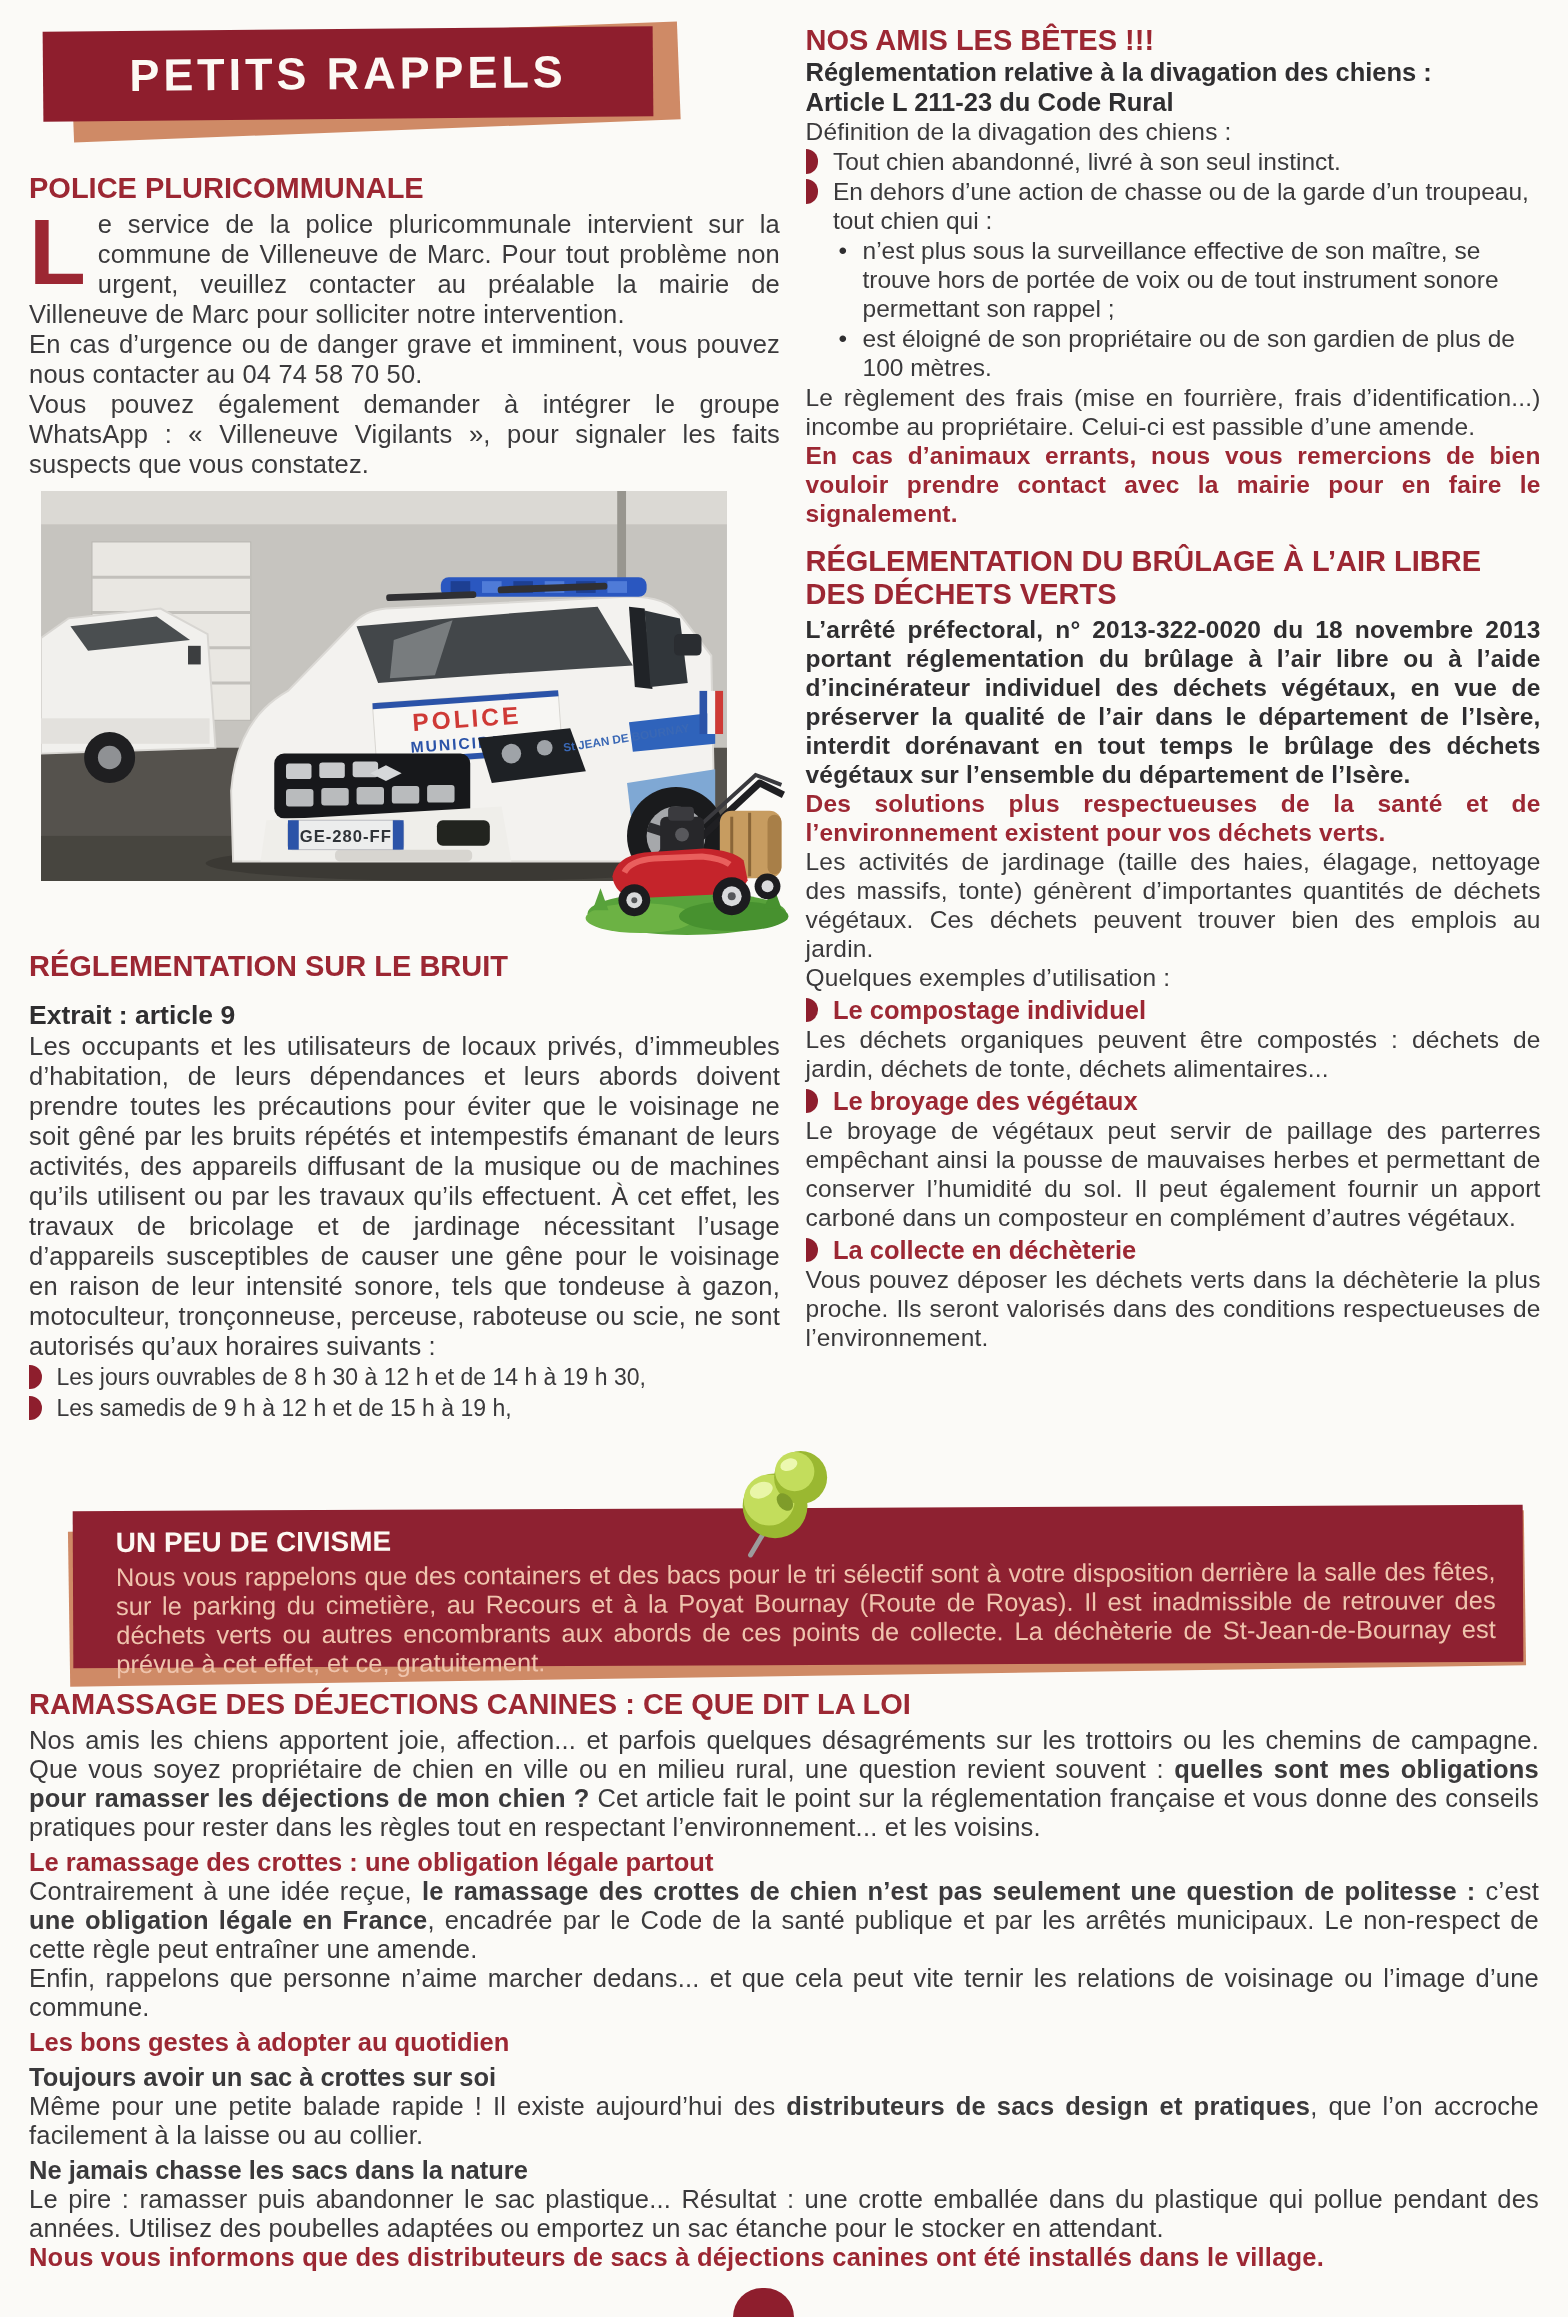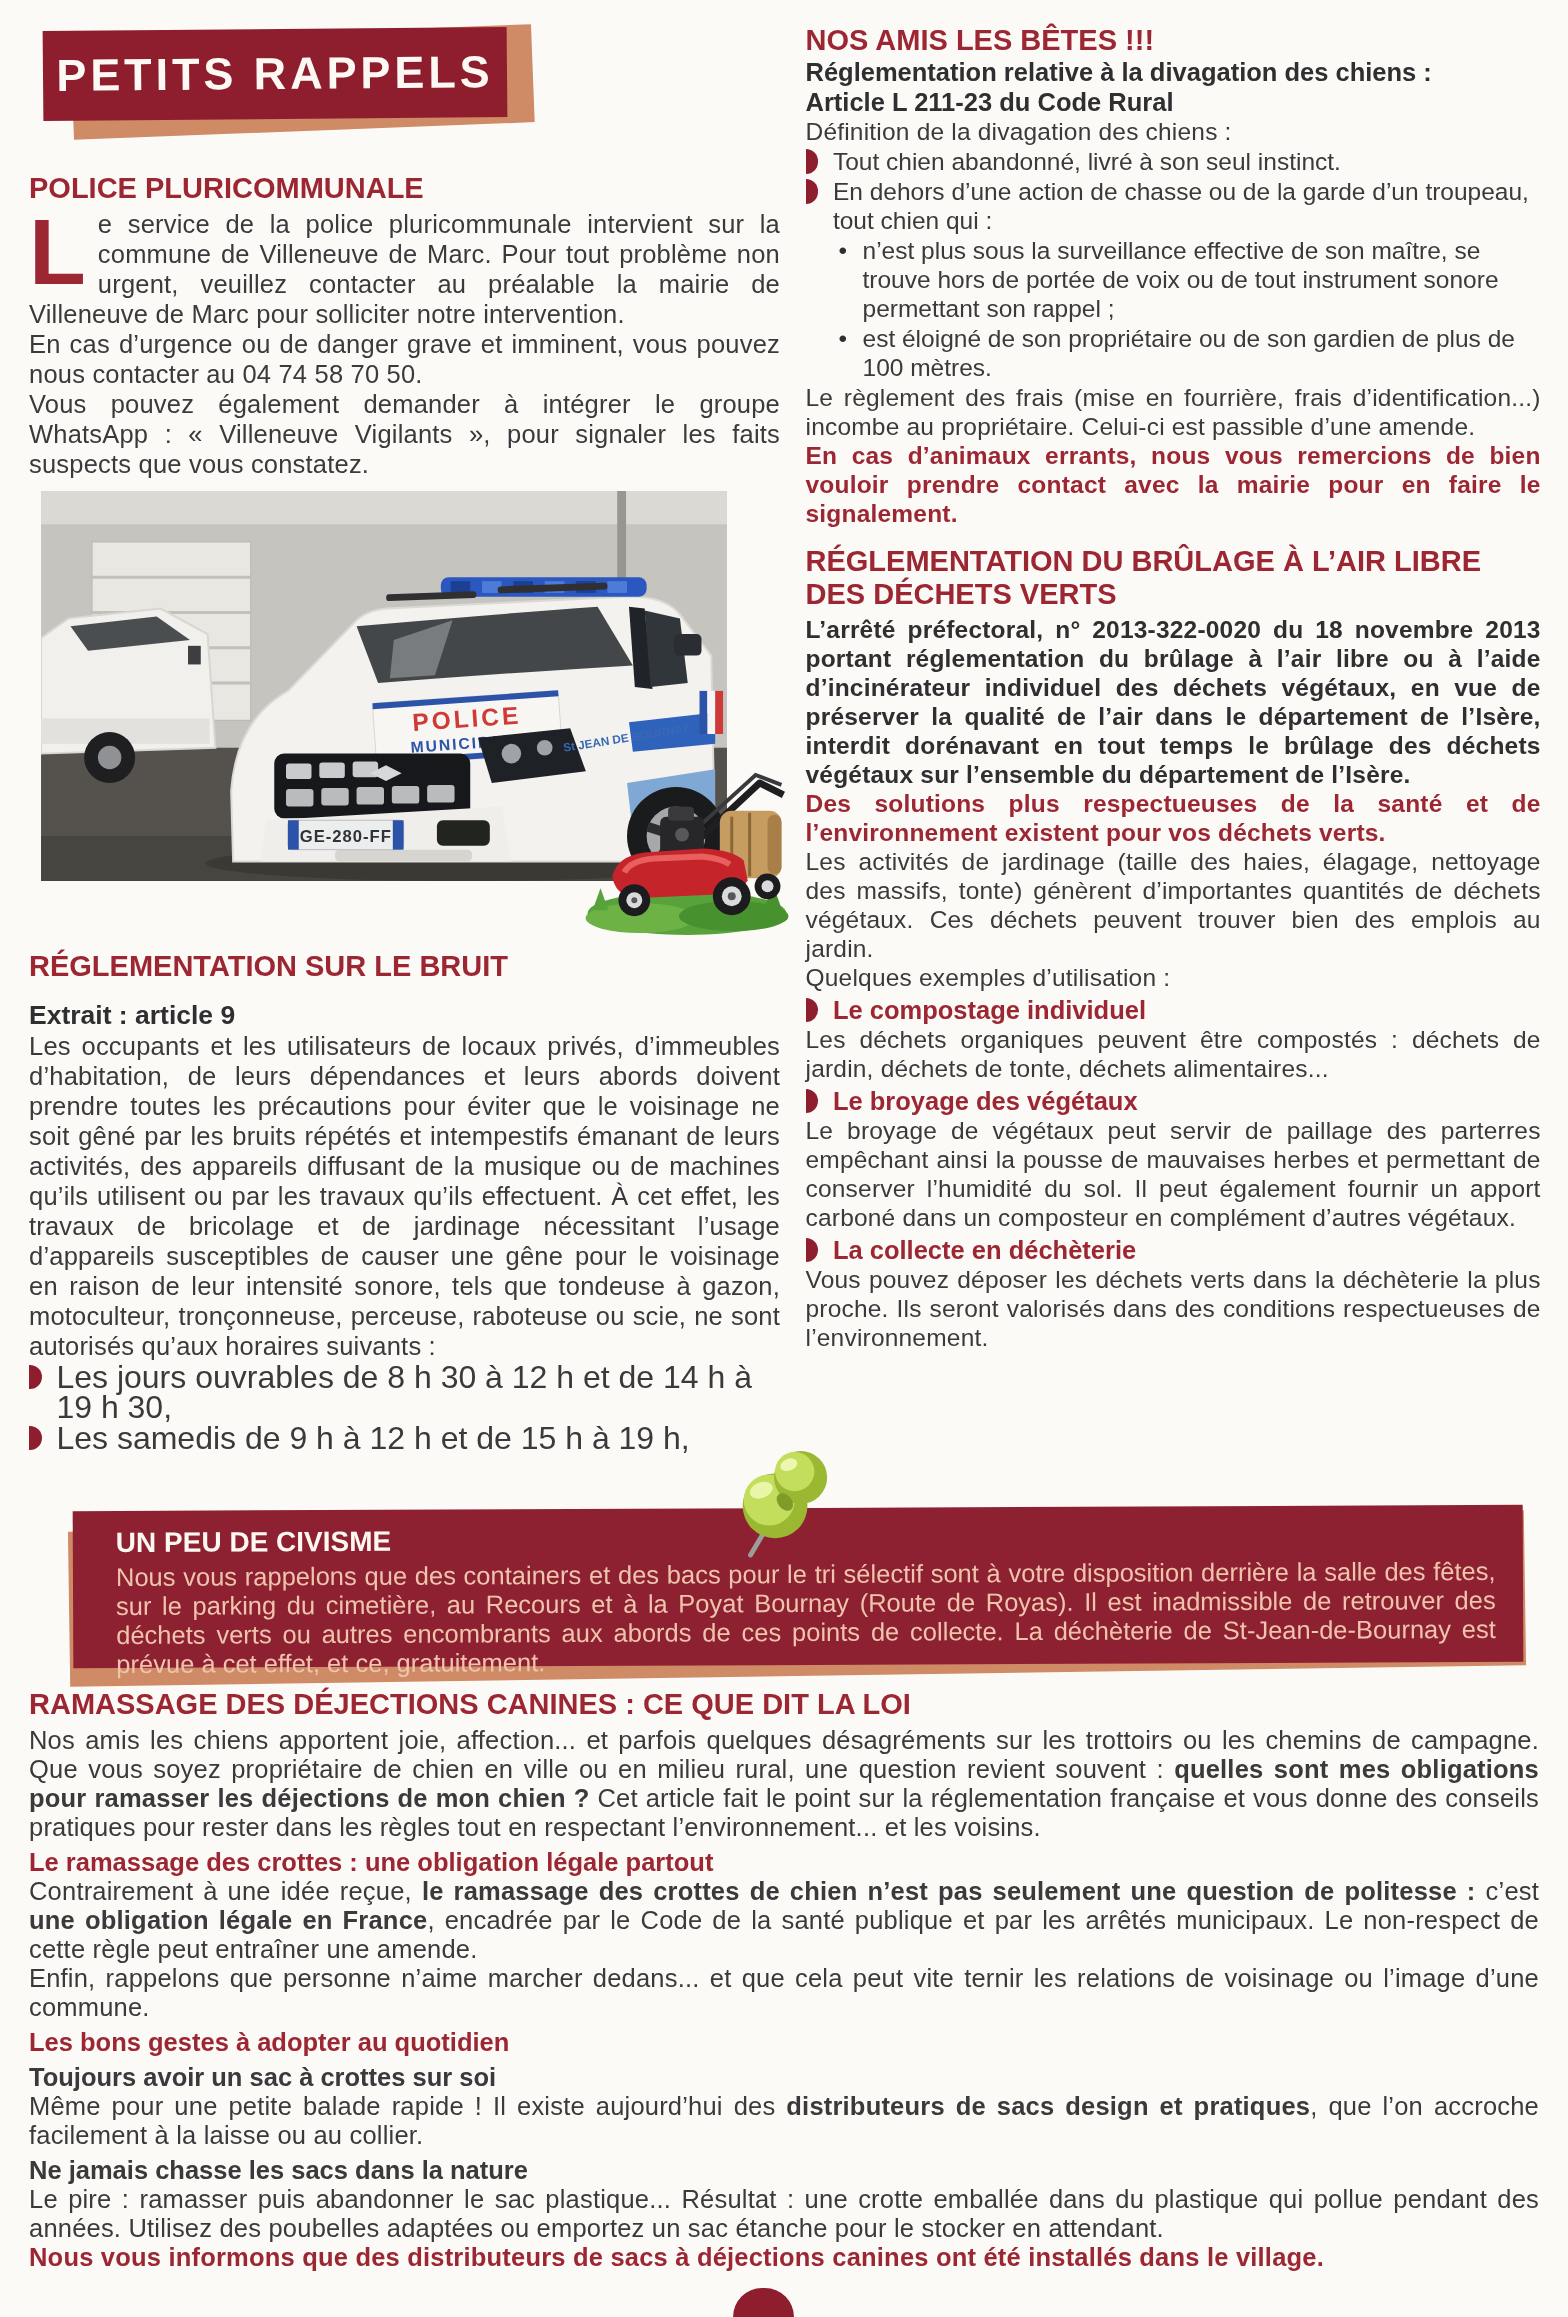--- a/index.html
+++ b/index.html
@@ -6,21 +6,21 @@
   .page {
     position:relative; width:1568px; height:2317px; margin:0 auto;
     background:#fbfaf7; overflow:hidden;
     font-family:"Liberation Sans", sans-serif; color:#3a393b;
   }
   .columns { display:flex; gap:25.5px; padding:23.5px 27.4px 0 29px; height:1492px; overflow:hidden; box-sizing:border-box; }
   .col-left  { width:751px; flex:none; }
   .col-right { flex:1; min-width:0; }
 
   
-  .masthead { position:relative; width:464px; height:90px; margin:5.9px 0 53px 13.7px; }
+  .masthead { position:relative; width:610px; height:90px; margin:5.9px 0 53px 13.7px; }
   .masthead .tan {
     position:absolute; left:29px; top:3.9px; right:-25.5px; bottom:-11.8px;
     background:#cf8a66; transform:rotate(-2.2deg);
   }
   .masthead .maroon {
     position:absolute; inset:0; background:#8e1e2d; transform:rotate(-0.5deg);
     display:flex; align-items:center; justify-content:center;
   }
   .masthead .title {
     color:#fcf9f4; font-size:45px; font-weight:800; letter-spacing:3.9px; white-space:nowrap;
@@ -34,21 +34,21 @@
   .maroon-strong { color:#9c2733; font-weight:700; }
 
   .dropcap { float:left; font-weight:800; color:#9c2733; font-size:93px; line-height:74px; margin:5.9px 11.8px 0 0; }
 
   
   .photo-wrap { position:relative; width:686px; height:390px; margin:11.8px 0 0 11.8px; }
   .photo-wrap svg.photo { display:block; }
   .mower { position:absolute; left:541px; bottom:-57px; width:210px; height:169px; z-index:2; }
 
   
-  .li { position:relative; padding-left:27.4px; font-size:32px; line-height:30px; text-align:left; margin:1px 0; }
+  .li { position:relative; padding-left:27.4px; font-size:23px; line-height:30px; text-align:left; margin:1px 0; }
   .bullet { position:absolute; left:0; top:2.9px; width:12.7px; height:24.5px; border-radius:0 12.7px 12.7px 0; background:#8e1e2d; }
   .subli { position:relative; padding-left:57px; }
   .dot { position:absolute; left:33px; top:0; color:#2f2e30; }
 
   .item-head { position:relative; padding-left:27.4px; font-size:25.5px; line-height:30px; font-weight:700; color:#9c2733; margin-top:2.9px; } .gap18 { height:17.6px; }
 
   
   .civisme-wrap { position:relative; margin:15.7px 45px 0 73px; height:157px; }
   .civisme-tan {
     position:absolute; left:-3.9px; right:-2px; top:13.7px; bottom:-11.8px;

